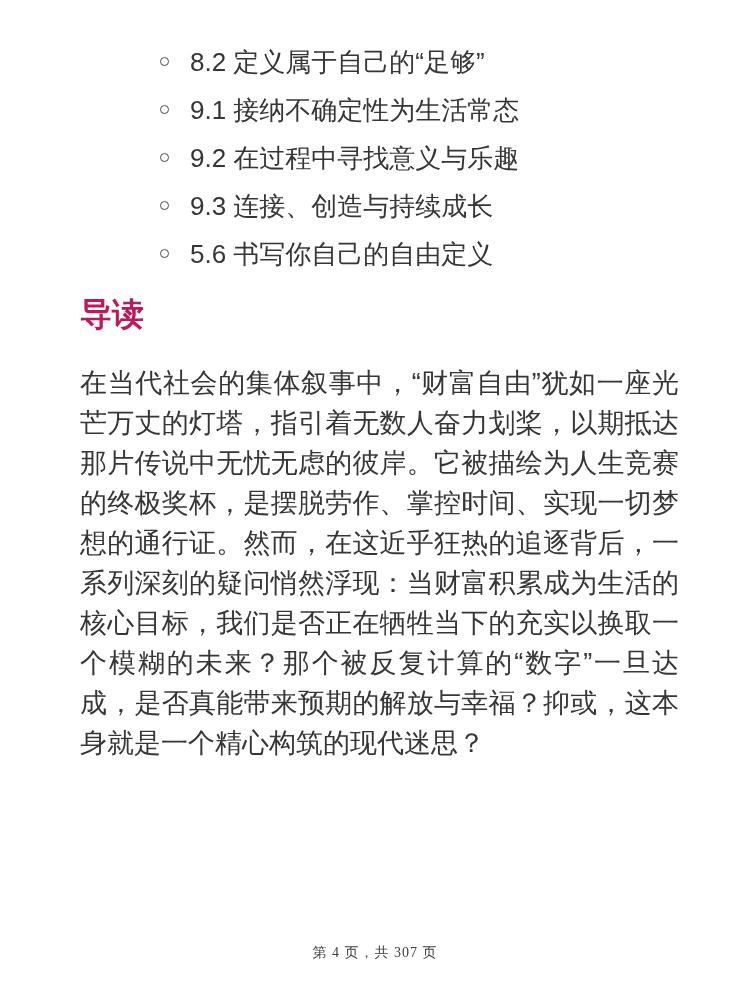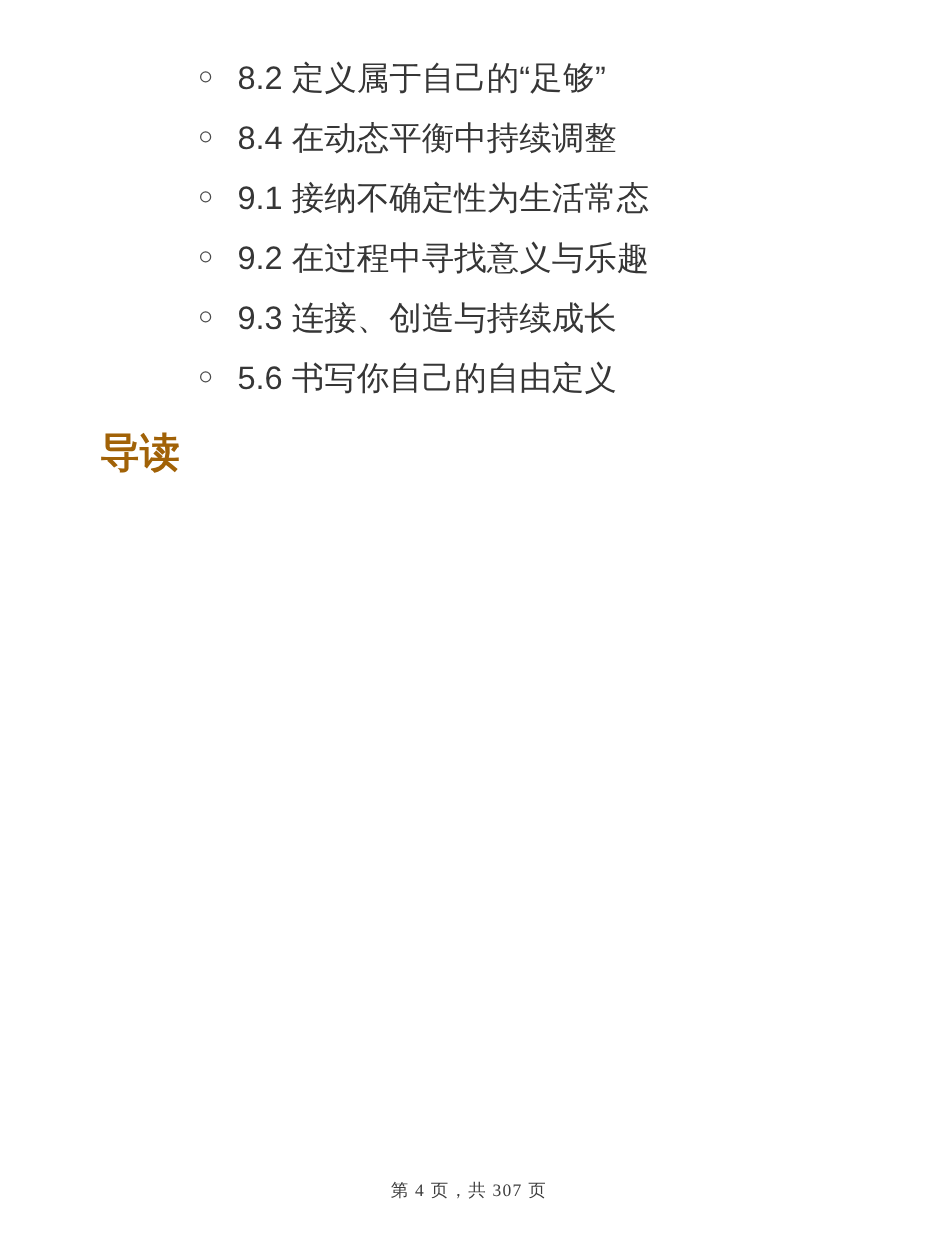--- a/index.html
+++ b/index.html
@@ -55,21 +55,21 @@
   .chapter .bullet {
     left: 33px;
     background: #363636;
   }
   
   .section-heading {
     margin-top: 21px;
     font-size: 32px;
     line-height: 38px;
     font-weight: bold;
-    color: #a16207;
+    color: #be185d;
   }
   
   .body-paragraph {
     margin-top: 30px;
     font-size: 27px;
     line-height: 40px;
     text-align: justify;
     color: #363636;
   }
   
@@ -90,38 +90,35 @@
 
 <div class="content">
 
   <div>
     <div class="toc-row sub">
       <span class="bullet"></span>
       <span>8.2 定义属于自己的“足够”</span>
     </div>
     <div class="toc-row sub">
       <span class="bullet"></span>
-      <span>8.4 在动态平衡中持续调整</span>
-    </div>
-    <div class="toc-row sub">
-      <span class="bullet"></span>
       <span>9.1 接纳不确定性为生活常态</span>
     </div>
     <div class="toc-row sub">
       <span class="bullet"></span>
       <span>9.2 在过程中寻找意义与乐趣</span>
     </div>
     <div class="toc-row sub">
       <span class="bullet"></span>
       <span>9.3 连接、创造与持续成长</span>
     </div>
     <div class="toc-row sub">
       <span class="bullet"></span>
       <span>5.6 书写你自己的自由定义</span>
     </div>
   </div>
 
   <div class="section-heading">导读</div>
 
+  <div class="body-paragraph">在当代社会的集体叙事中，“财富自由”犹如一座光芒万丈的灯塔，指引着无数人奋力划桨，以期抵达那片传说中无忧无虑的彼岸。它被描绘为人生竞赛的终极奖杯，是摆脱劳作、掌控时间、实现一切梦想的通行证。然而，在这近乎狂热的追逐背后，一系列深刻的疑问悄然浮现：当财富积累成为生活的核心目标，我们是否正在牺牲当下的充实以换取一个模糊的未来？那个被反复计算的“数字”一旦达成，是否真能带来预期的解放与幸福？抑或，这本身就是一个精心构筑的现代迷思？</div>
 
 </div>
 
 <div class="page-footer">第 4 页，共 307 页</div>
 
 </body></html>

